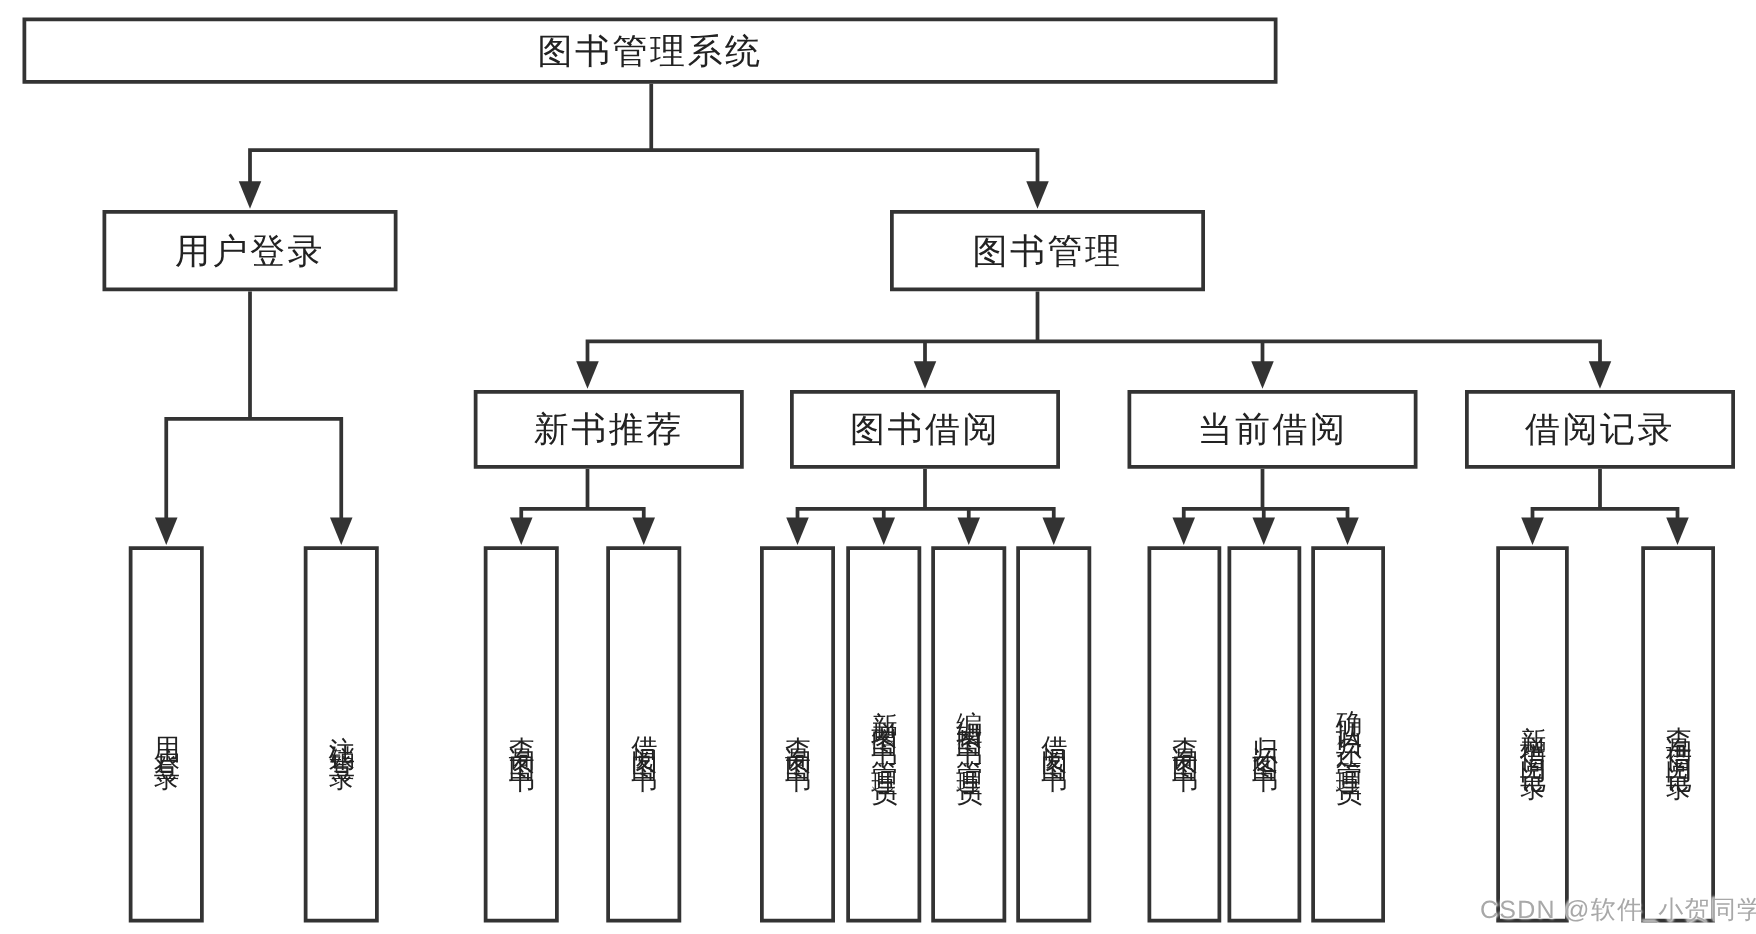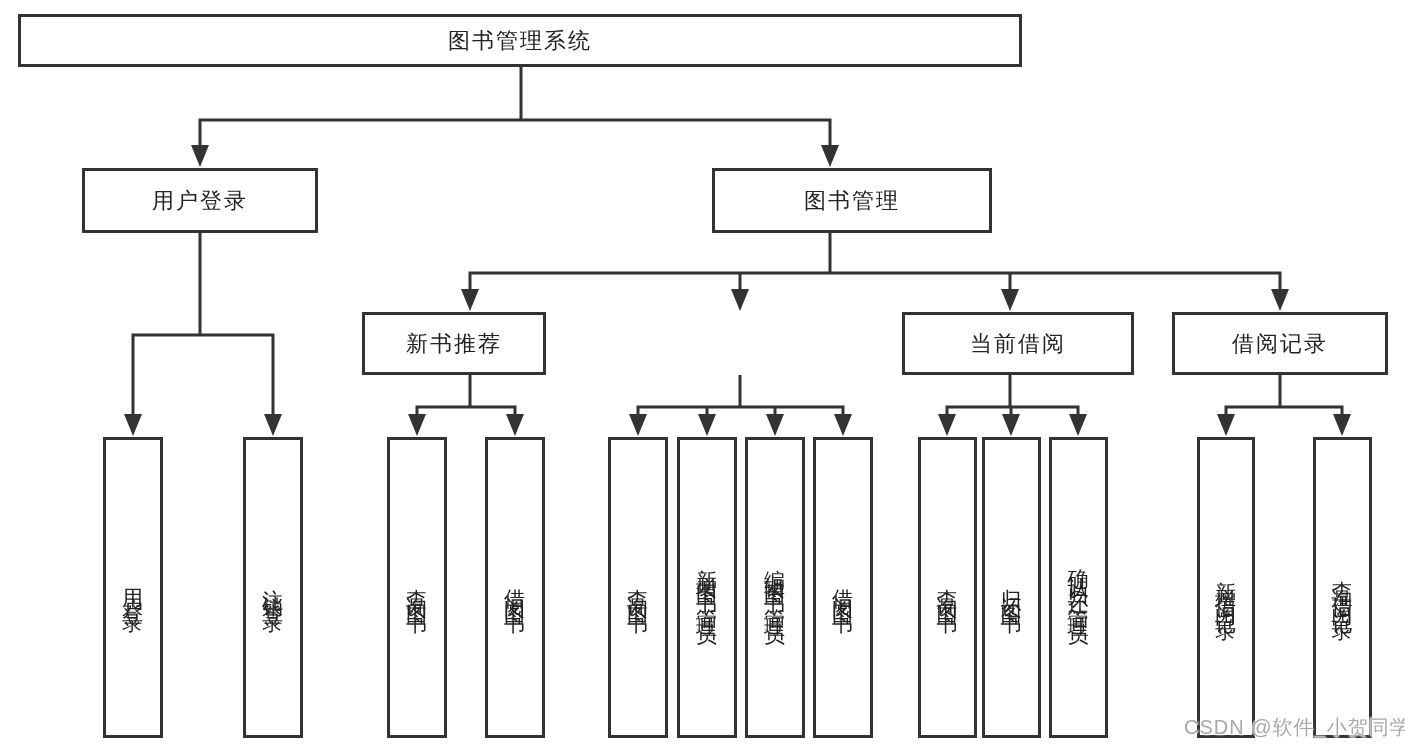--- a/index.html
+++ b/index.html
@@ -16,21 +16,21 @@
     box-sizing:border-box;
     border:3px solid #333333;
     background:#ffffff;
     display:flex;
     align-items:center;
     justify-content:center;
     color:#222222;
     z-index:2;
   }
   .hbox{
-    font-size:22px;
+    font-size:28px;
     letter-spacing:2px;
     white-space:nowrap;
   }
   .vbox{
     writing-mode:vertical-rl;
     text-orientation:mixed;
     font-size:21px;
     letter-spacing:8px;
     line-height:1;
   }
@@ -101,23 +101,24 @@
       <polygon points="1002,414 1020,414 1011,436"></polygon>
       <polygon points="1069,414 1087,414 1078,436"></polygon>
       <polygon points="1217,414 1235,414 1226,436"></polygon>
       <polygon points="1333,414 1351,414 1342,436"></polygon>
     </g>
   </svg>
 
   <div class="hbox" style="left:18px;top:14px;width:1004px;height:53px">图书管理系统</div>
 
   <div class="hbox" style="left:82px;top:168px;width:236px;height:65px">用户登录</div>
-  <div class="hbox" style="left:712px;top:168px;width:280px;height:65px">图书管理</div>
+  <div class="hbox" style="left:712px;top:168px;width:252px;height:65px">图书管理</div>
 
-  <div class="hbox" style="left:362px;top:312px;width:184px;height:63px">新书推荐</div>
+  <div class="hbox" style="left:379px;top:312px;width:216px;height:63px">新书推荐</div>
+  <div class="hbox" style="left:632px;top:312px;width:216px;height:63px">图书借阅</div>
   <div class="hbox" style="left:902px;top:312px;width:232px;height:63px">当前借阅</div>
   <div class="hbox" style="left:1172px;top:312px;width:216px;height:63px">借阅记录</div>
 
   <div class="vbox" style="left:103px;top:437px;width:60px;height:301px">用户登录</div>
   <div class="vbox" style="left:243px;top:437px;width:60px;height:301px">注销登录</div>
 
   <div class="vbox" style="left:387px;top:437px;width:60px;height:301px">查询图书</div>
   <div class="vbox" style="left:485px;top:437px;width:60px;height:301px">借阅图书</div>
 
   <div class="vbox" style="left:608px;top:437px;width:60px;height:301px">查询图书</div>

